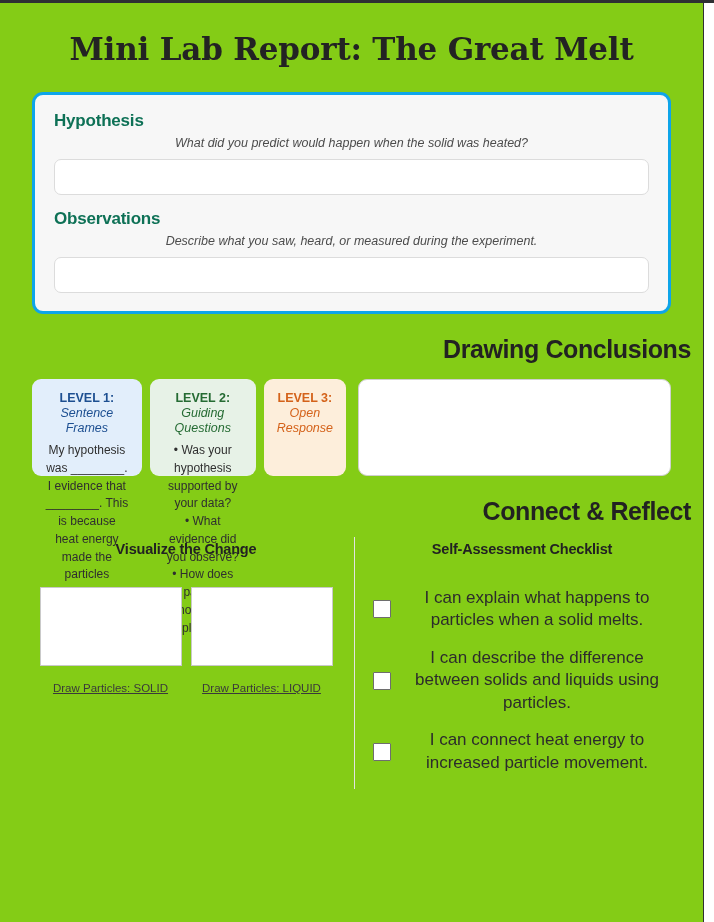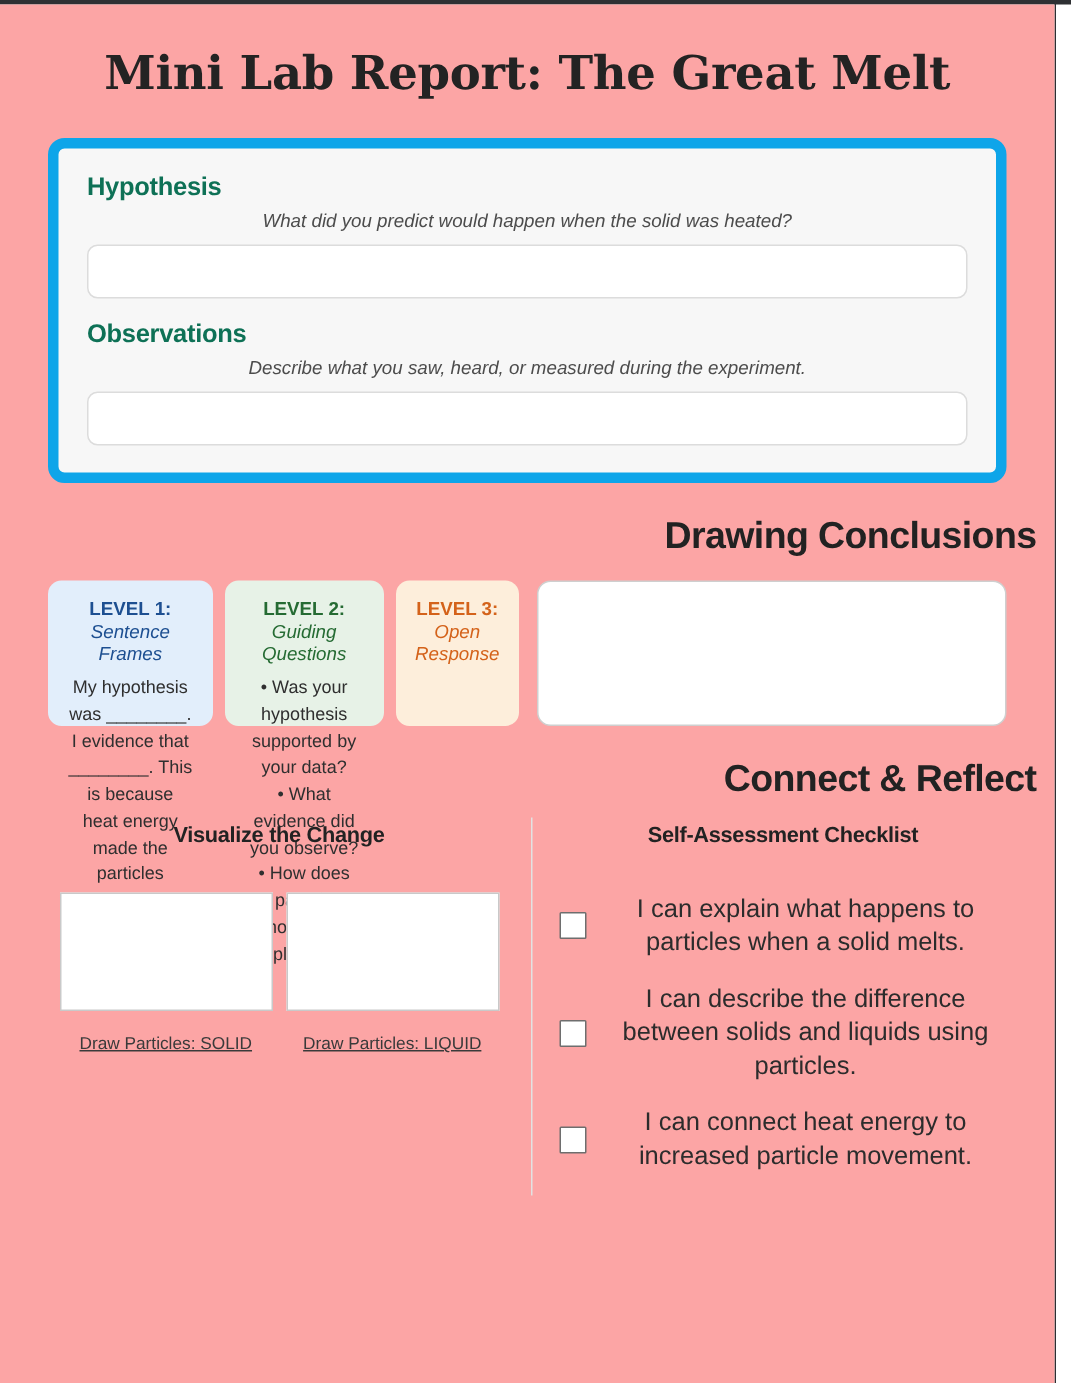--- a/index.html
+++ b/index.html
@@ -29,41 +29,41 @@
     top: 0; right: 10px;
     width: 1.5px; height: 922px;
     background: #2e3033;
   }
 
   #sheet {
     position: absolute;
     top: 3px; left: 0;
     width: 703px;
     height: 919px;
-    background: #fca5a5;
+    background: #84cc16;
     padding: 0 12px;
   }
 
   
   .doc-title {
     font-family: "DejaVu Serif", serif;
     font-weight: bold;
     font-size: 31px;
     letter-spacing: -0.2px;
     color: #232323;
     text-align: center;
     margin-top: 28px;
     margin-bottom: 25px;
   }
 
   
   .intro-card {
     margin: 0 20px;
     background: #f7f7f7;
-    border: 7px solid #0ea5e9;
+    border: 3px solid #0ea5e9;
     border-radius: 11px;
     padding: 16px 19px 18px 19px;
   }
   .sec-heading {
     font-size: 17px;
     font-weight: bold;
     color: #0e7156;
     letter-spacing: -0.2px;
     margin-bottom: 5px;
   }

